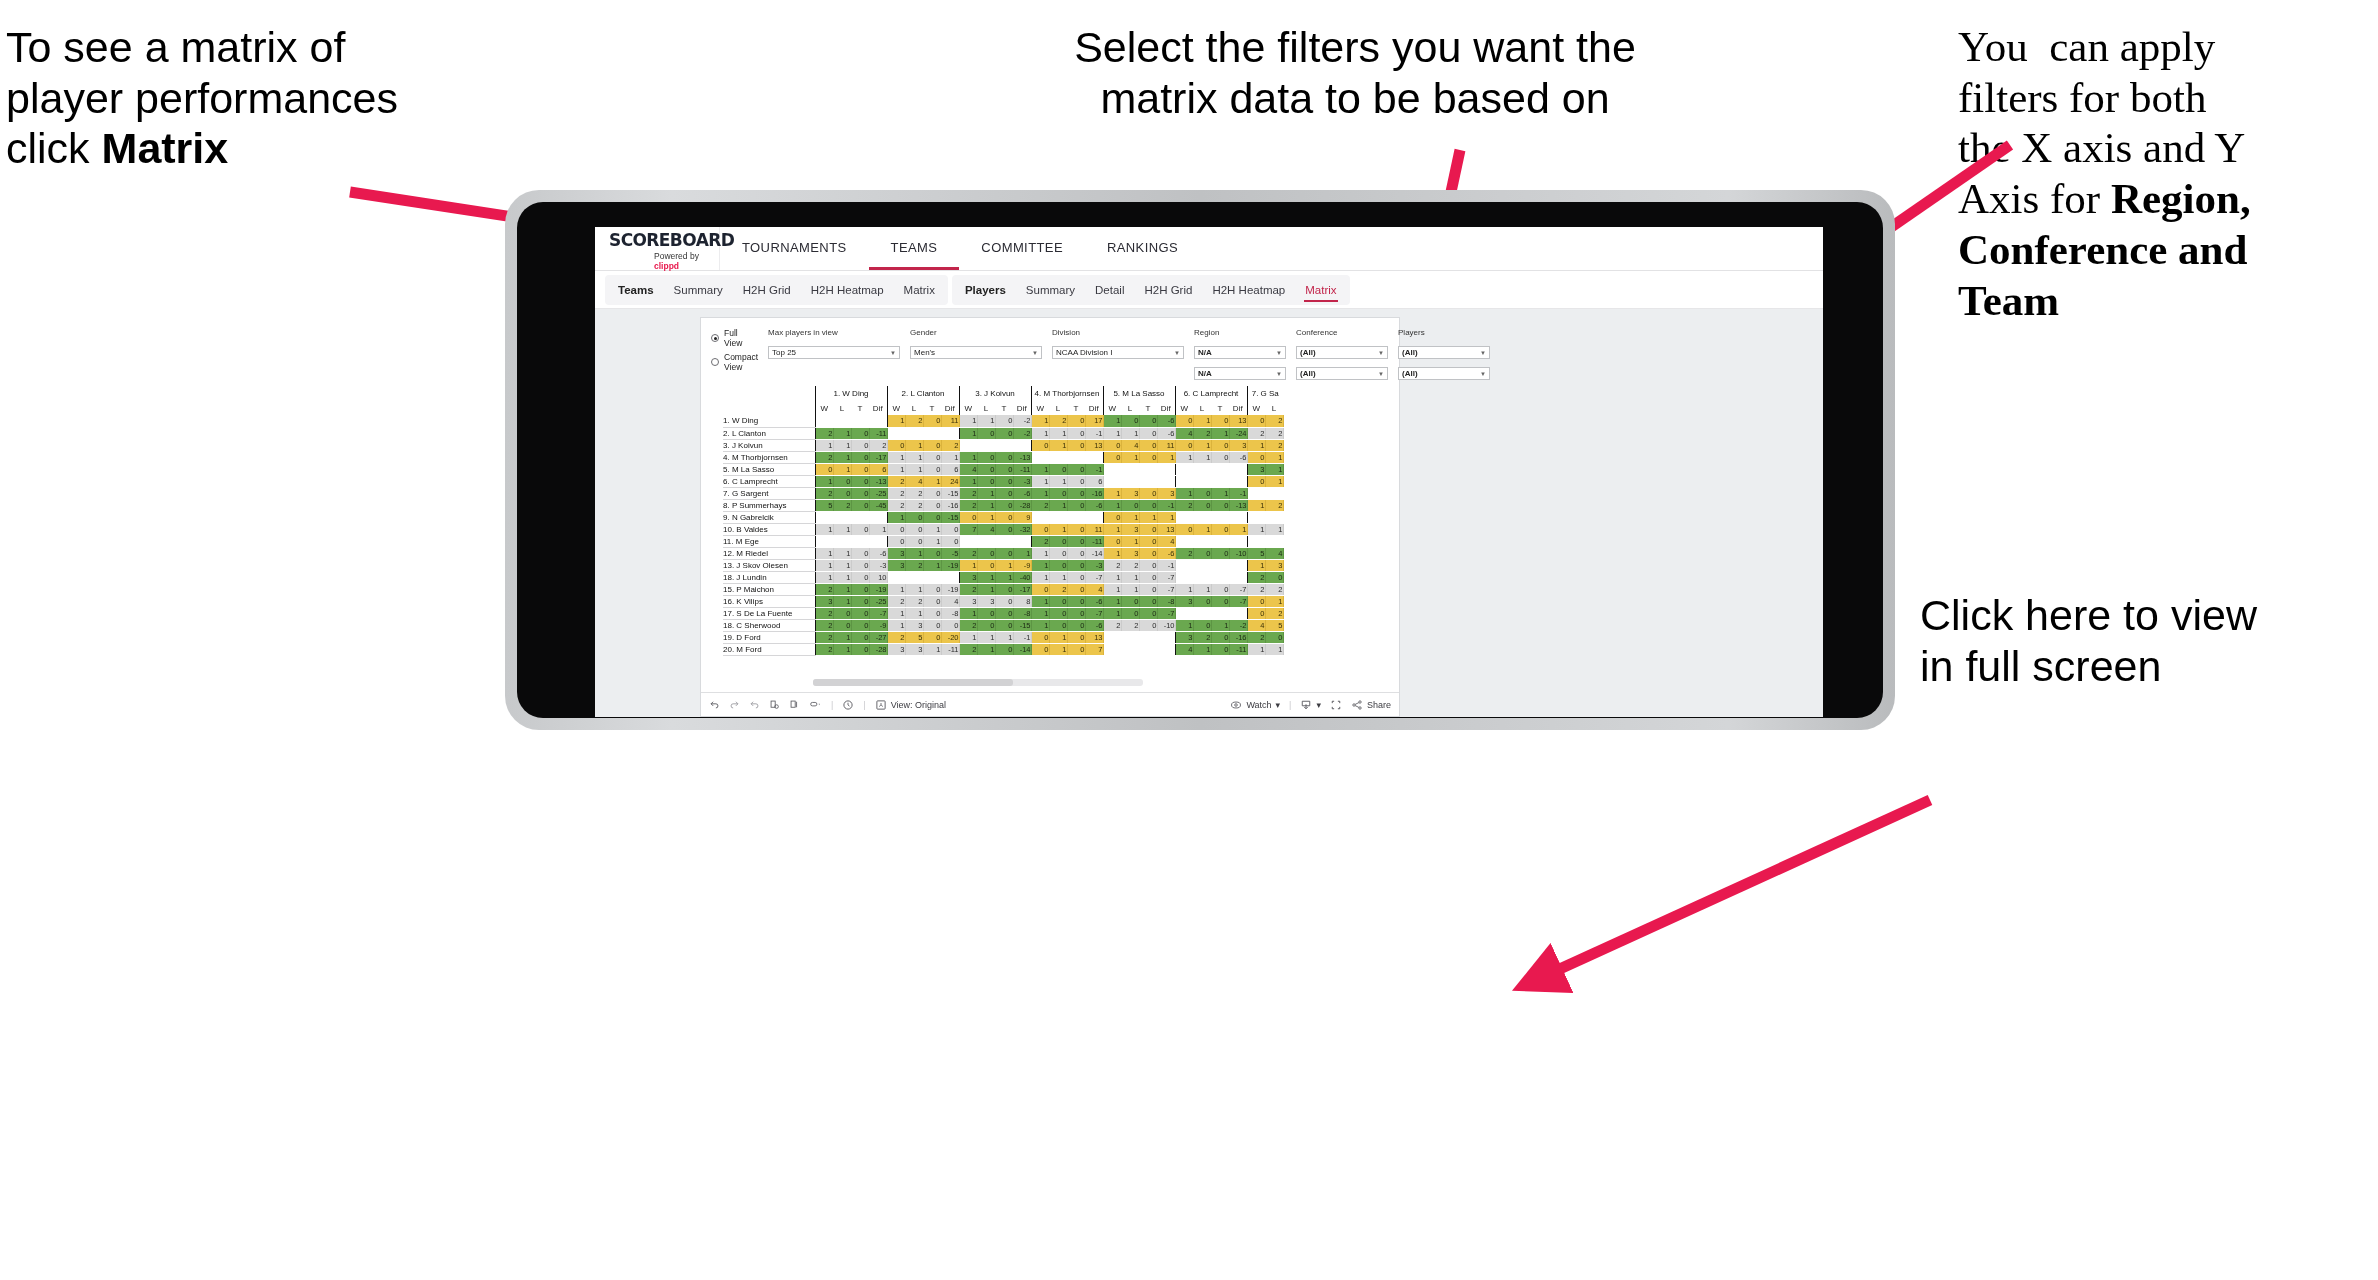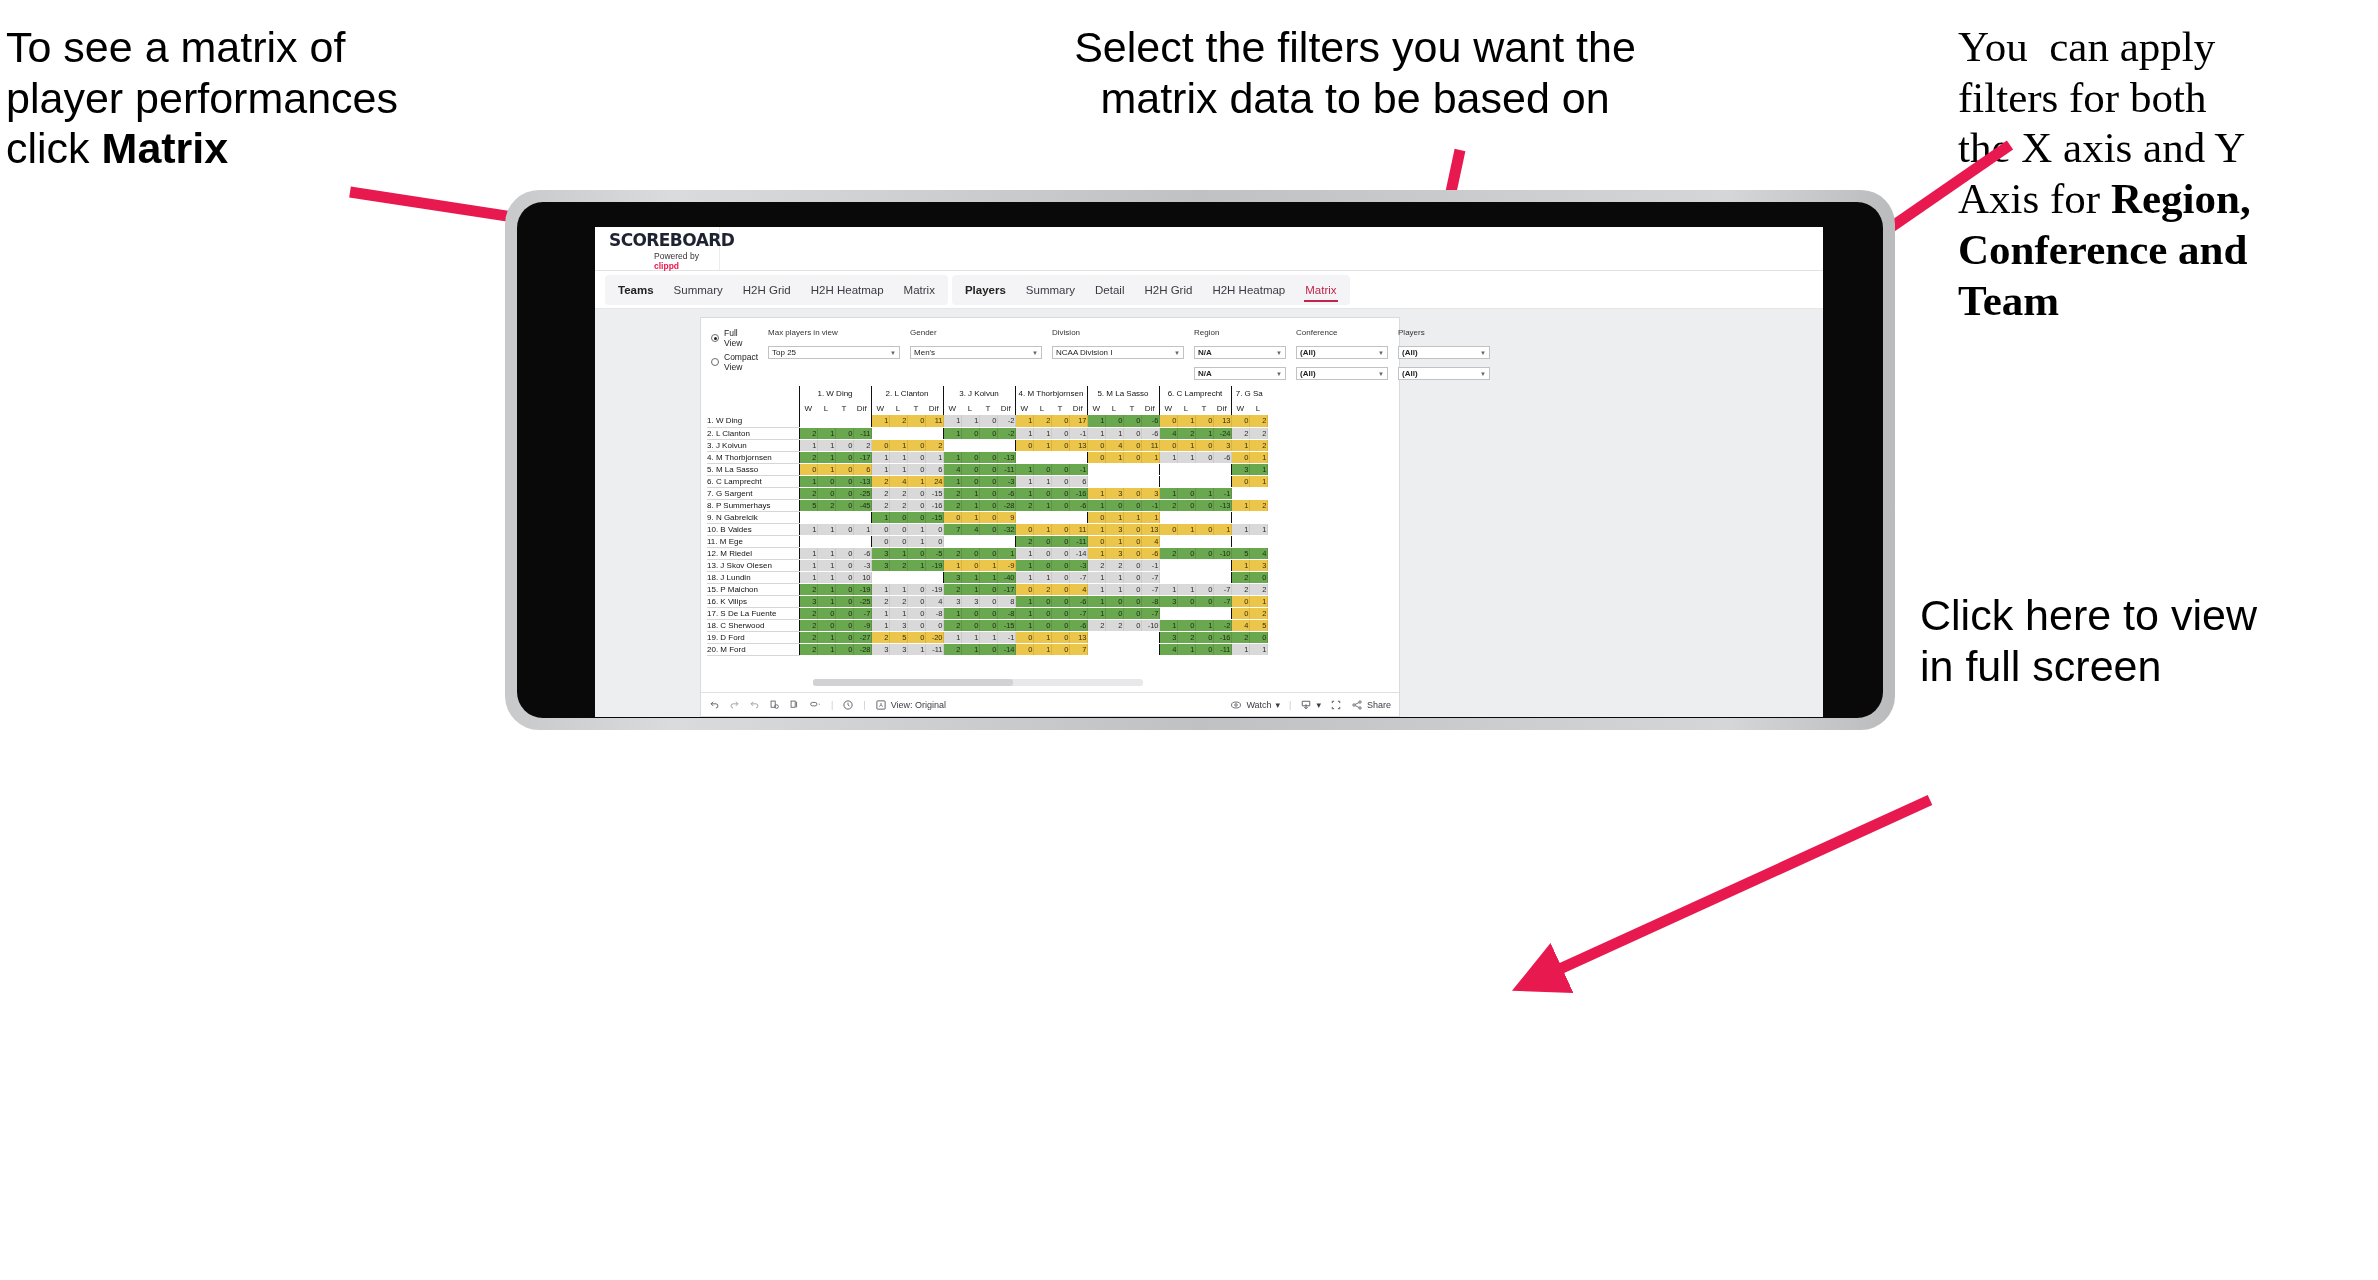--- a/index.html
+++ b/index.html
@@ -124,21 +124,21 @@
   }
   .dd {
     width:132px; height:13px; border:1px solid #c0c2c5; background:#fff;
     font-size:8px; color:#222; display:flex; align-items:center;
     padding:0 3px; justify-content:space-between;
   }
   .dd .car { font-size:6px; color:#666; }
   .dd.w92 { width:92px;font-weight:bold; }
 
   
-  .matrixwrap { flex:1; overflow:hidden; position:relative; padding:0 6px; }
+  .matrixwrap { flex:1; overflow:hidden; position:relative; padding:0 22px; }
   table.mx { border-collapse:collapse; font-size:7.5px; color:#222; table-layout:fixed; }
   table.mx th, table.mx td { padding:0; }
   .hdr-name {
     font-size:8px; font-weight:normal; color:#111; text-align:center;
     height:15px; border-bottom:0; white-space:nowrap;
   }
   .hdr-sub { font-size:8px; color:#222; text-align:center; height:14px; font-weight:normal; }
   .rowlab {
     width:92px; font-size:8px; color:#111; text-align:left;
     padding:0 0 0 3px; height:12px; border-bottom:1px solid #d6d6d8;
@@ -210,20 +210,26 @@
   <div class="tab-cam" id="cam2"></div>
   <div class="tab-cam" id="cam3"></div>
   <div class="tab-screen">
 
     <div id="app">
 
       <div class="topnav">
         <div class="brand">
           <div class="brand-word">SCOREBOARD</div>
           <div class="brand-sub"><span>Powered by </span><span class="pink">clippd</span></div>
+        </div>
+        <div class="topnav-items">
+          <div class="topnav-item">TOURNAMENTS</div>
+          <div class="topnav-item active">TEAMS</div>
+          <div class="topnav-item">COMMITTEE</div>
+          <div class="topnav-item">RANKINGS</div>
         </div>
       </div>
 
       <div class="subnav">
         <div class="subgroup">
           <div class="subitem head">Teams</div>
           <div class="subitem">Summary</div>
           <div class="subitem">H2H Grid</div>
           <div class="subitem">H2H Heatmap</div>
           <div class="subitem">Matrix</div>

